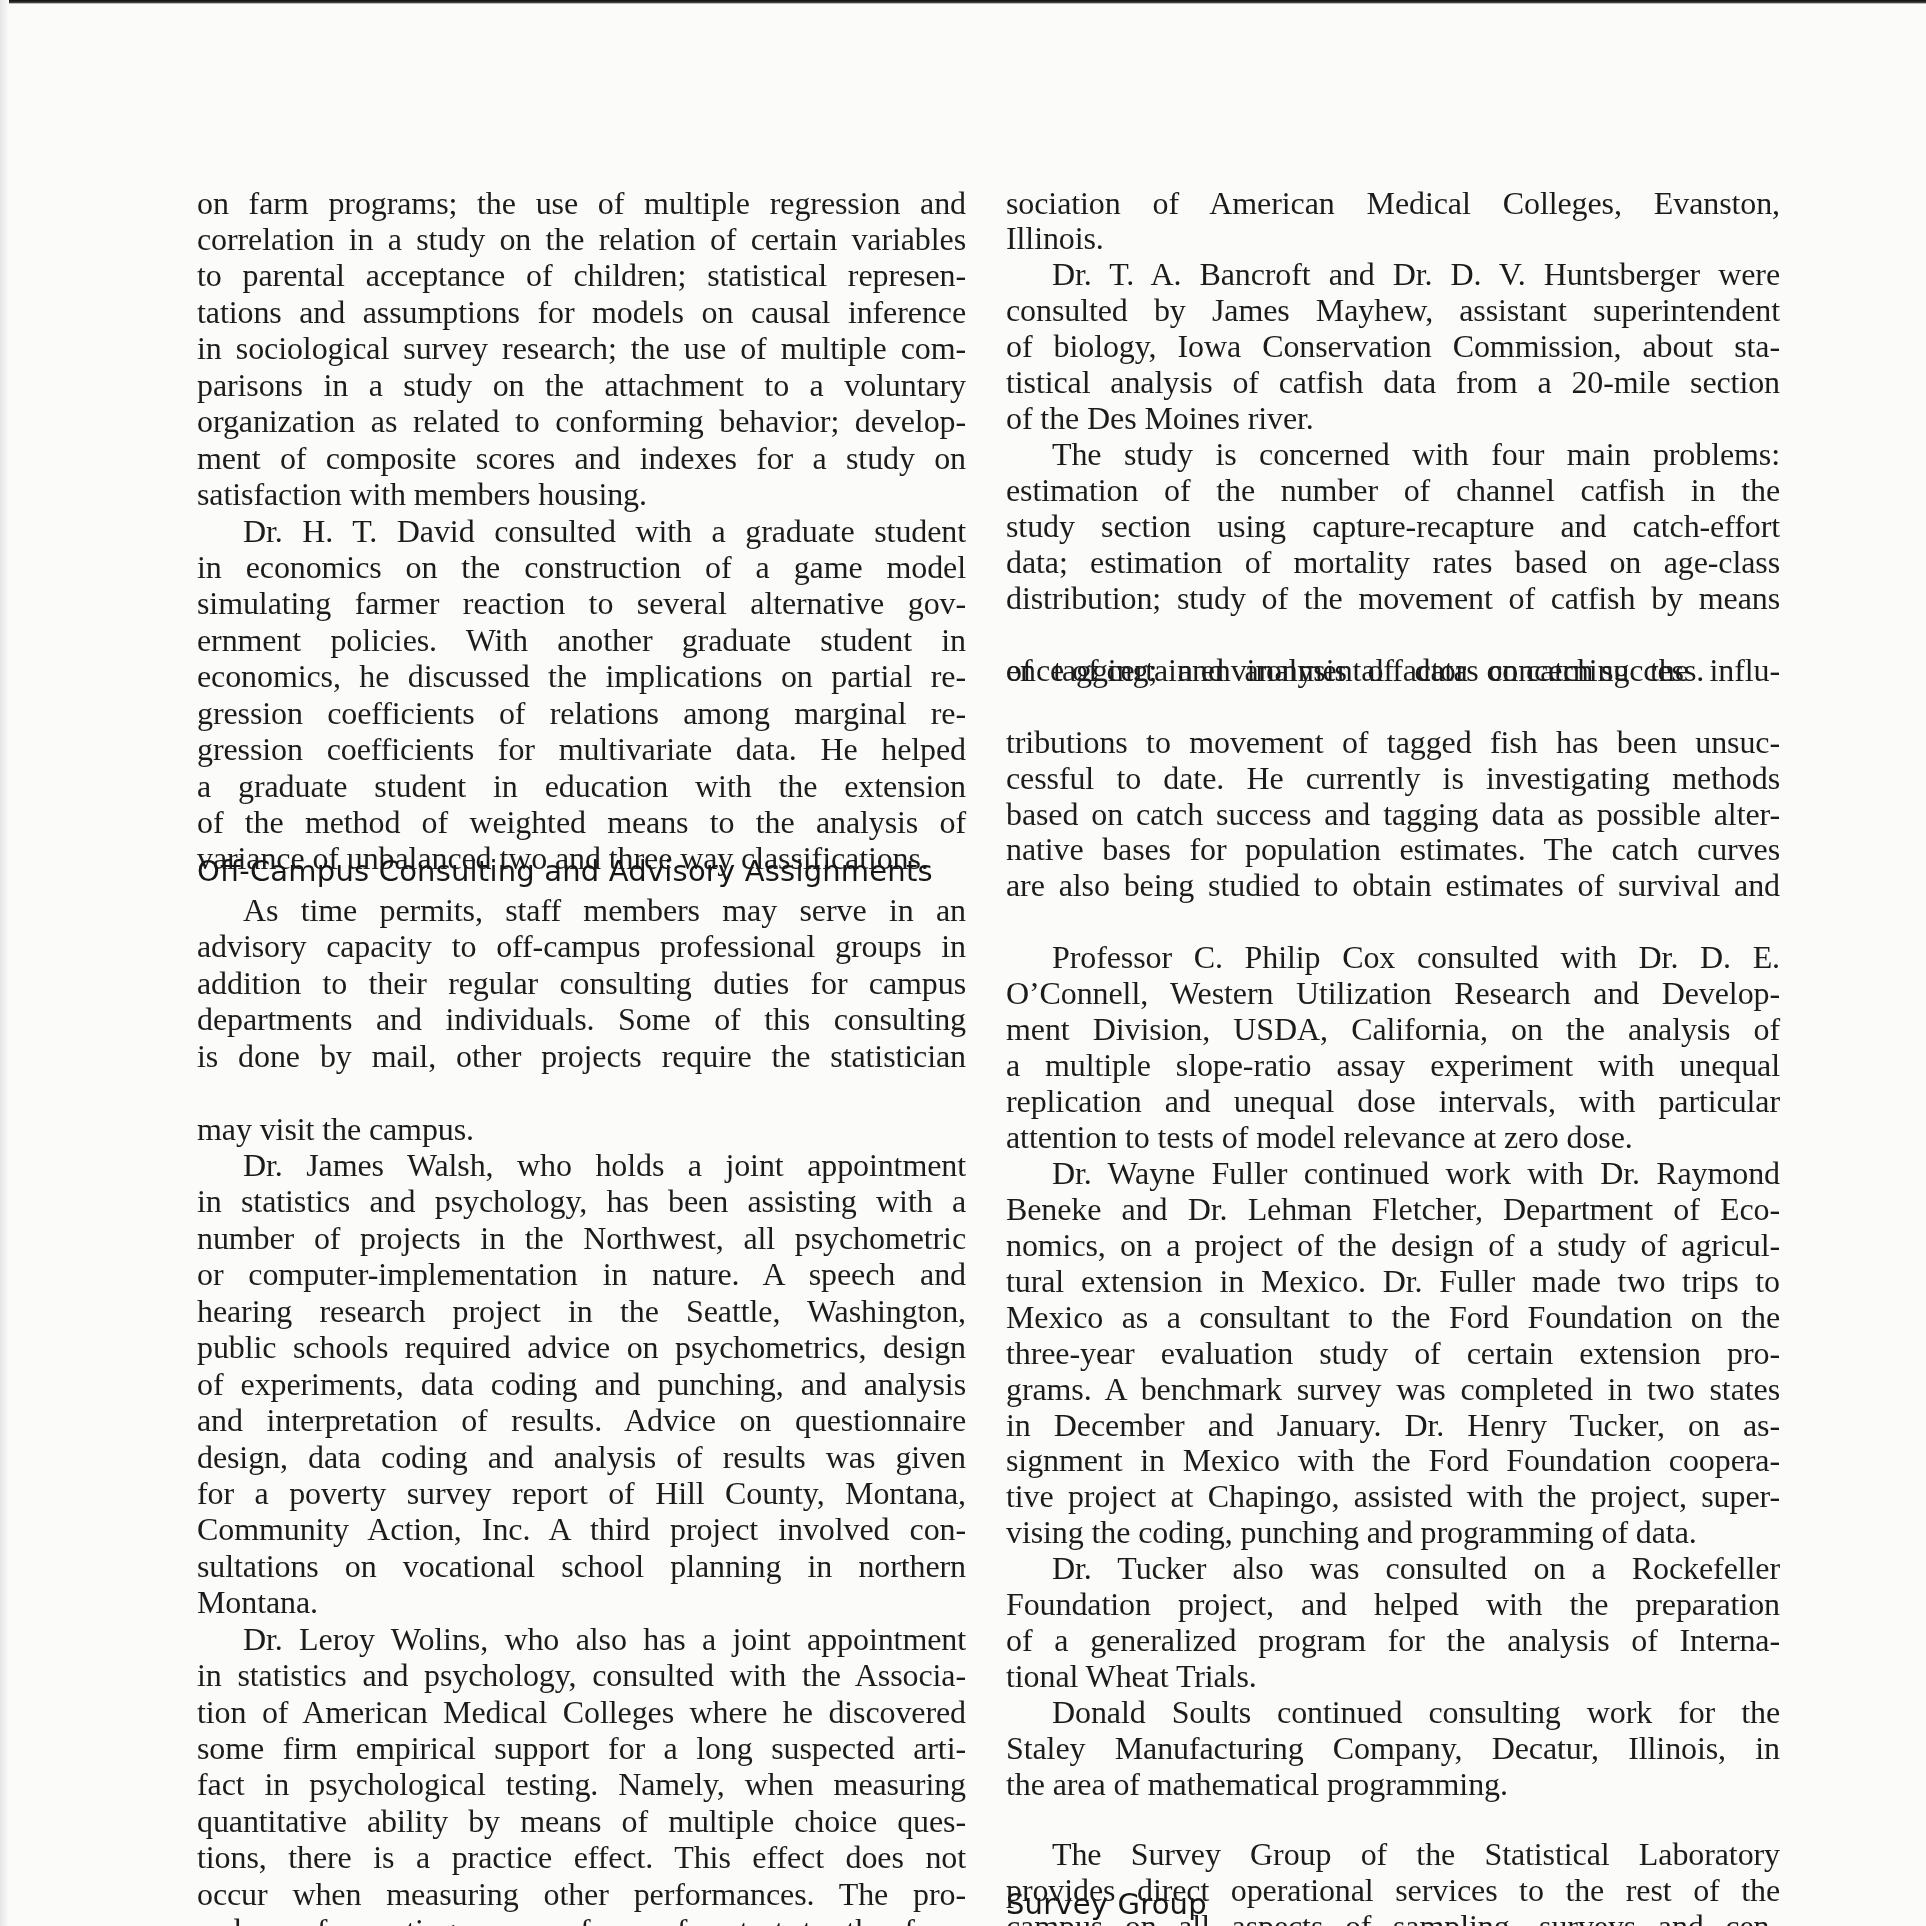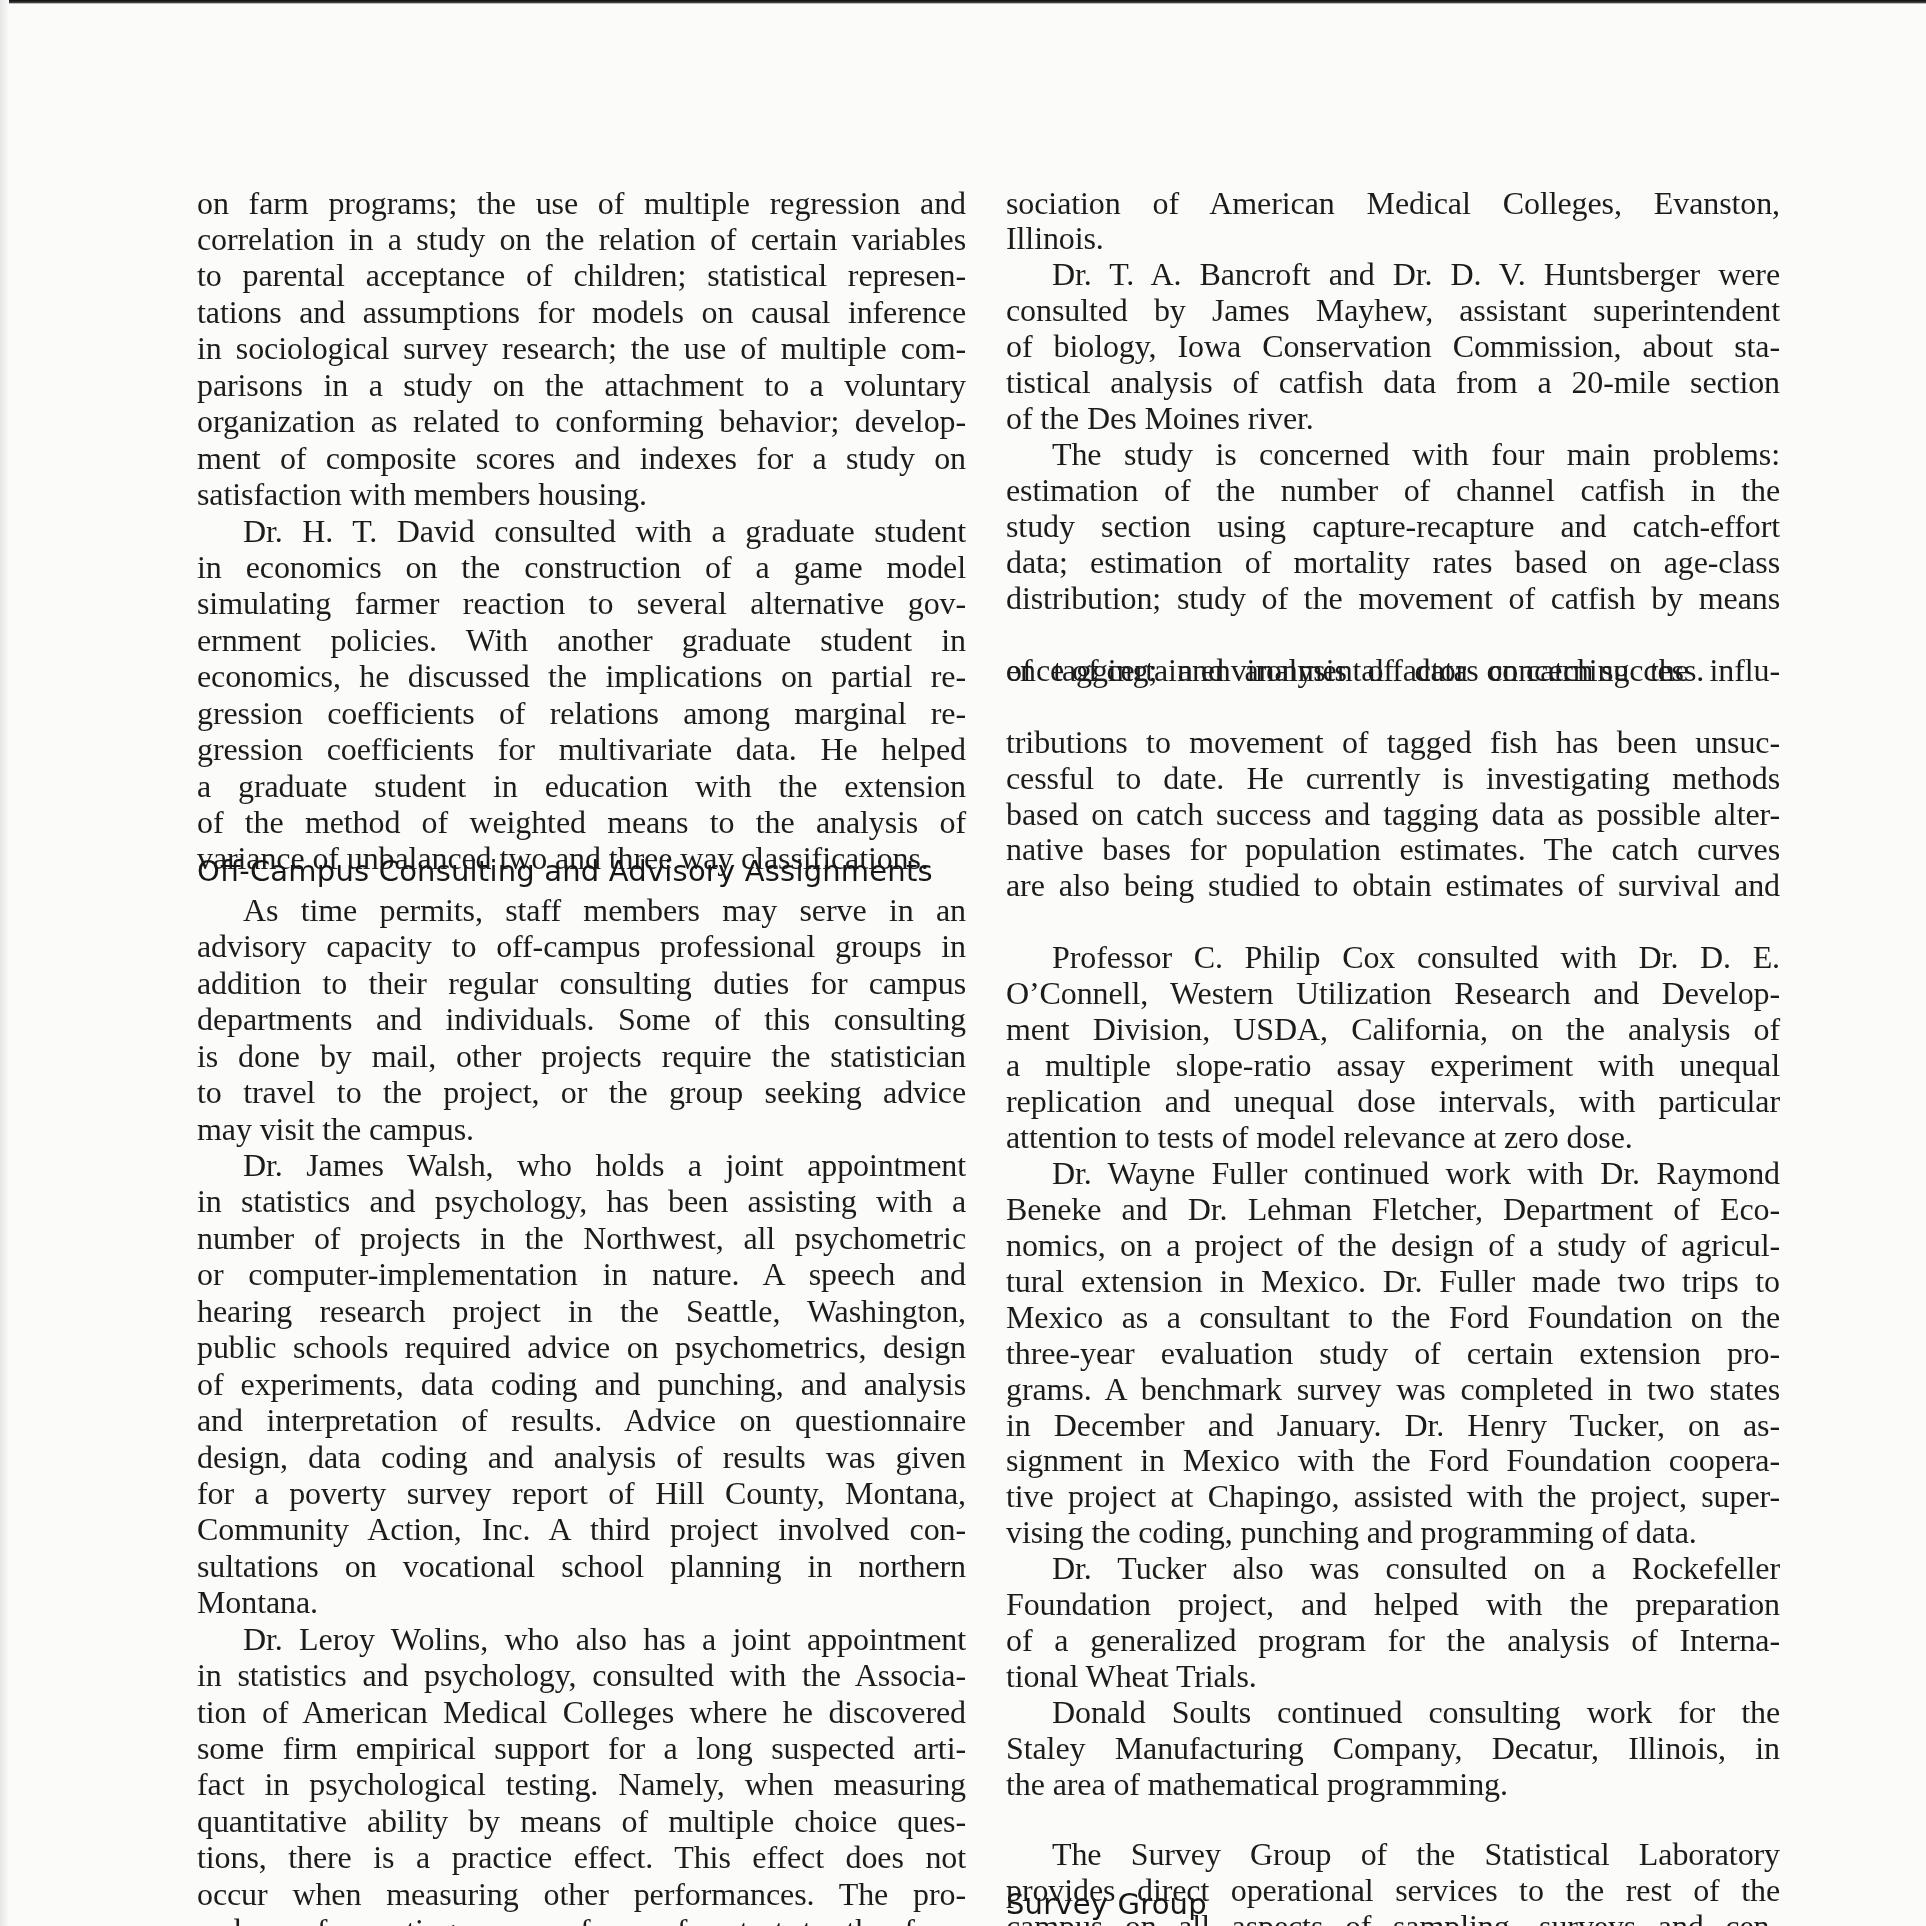--- a/index.html
+++ b/index.html
@@ -63,21 +63,20 @@
     <div class="line" style="top: 731px;">gression coefficients for multivariate data. He helped</div>
     <div class="line" style="top: 768px;">a graduate student in education with the extension</div>
     <div class="line" style="top: 804px;">of the method of weighted means to the analysis of</div>
     <div class="line last" style="top: 840px;">variance of unbalanced two and three way classifications.</div>
     <div class="heading" style="top: 853px;">Off-Campus Consulting and Advisory Assignments</div>
     <div class="line indent" style="top: 892px;">As time permits, staff members may serve in an</div>
     <div class="line" style="top: 928px;">advisory capacity to off-campus professional groups in</div>
     <div class="line" style="top: 965px;">addition to their regular consulting duties for campus</div>
     <div class="line" style="top: 1001px;">departments and individuals. Some of this consulting</div>
     <div class="line" style="top: 1038px;">is done by mail, other projects require the statistician</div>
-    <div class="line" style="top: 1074px;">to travel to the project, or the group seeking advice</div>
     <div class="line last" style="top: 1111px;">may visit the campus.</div>
     <div class="line indent" style="top: 1147px;">Dr. James Walsh, who holds a joint appointment</div>
     <div class="line" style="top: 1183px;">in statistics and psychology, has been assisting with a</div>
     <div class="line" style="top: 1220px;">number of projects in the Northwest, all psychometric</div>
     <div class="line" style="top: 1256px;">or computer-implementation in nature. A speech and</div>
     <div class="line" style="top: 1293px;">hearing research project in the Seattle, Washington,</div>
     <div class="line" style="top: 1329px;">public schools required advice on psychometrics, design</div>
     <div class="line" style="top: 1366px;">of experiments, data coding and punching, and analysis</div>
     <div class="line" style="top: 1402px;">and interpretation of results. Advice on questionnaire</div>
     <div class="line" style="top: 1439px;">design, data coding and analysis of results was given</div>

